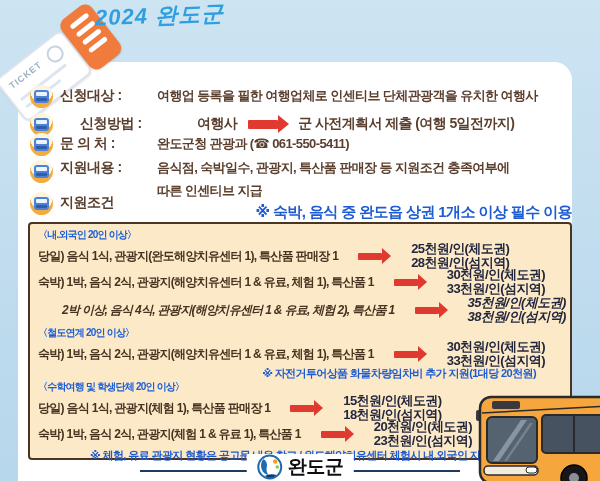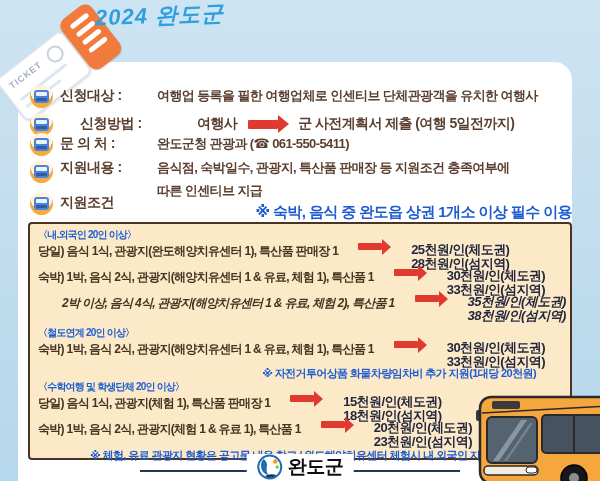--- a/index.html
+++ b/index.html
@@ -63,21 +63,21 @@
     flex:0 0 auto; margin-right:9px;}
   .arrow::after{content:""; position:absolute; left:100%; top:50%; transform:translateY(-50%);
     border-left:9px solid #e0392f; border-top:8px solid transparent; border-bottom:8px solid transparent;}
   .arrow.big{width:30px; height:9px;}
   .arrow.big::after{border-left-width:11px; border-top-width:9px; border-bottom-width:9px;}
   
   .box{position:absolute; left:28px; top:222px; width:544px; height:238px; box-sizing:border-box;
     background:#fce9c8; border:2.5px solid #4a3424; border-radius:4px; padding:3px 6px 0 8px;}
   .sec-title{height:16px; line-height:16px; font-size:10px; font-weight:800; color:#1b5ed6;
     letter-spacing:-0.8px; white-space:nowrap;}
-  .item{display:flex; height:26px; gap:20px;}
+  .item{display:flex; align-items:center; height:26px; gap:20px;}
   .item.h30{height:30px;font-style:italic;}
   .item.indent{padding-left:24px;}
   .itext{font-size:12px; font-weight:700; color:#46321f; letter-spacing:-0.7px; white-space:nowrap;}
   .prices b{display:block; font-size:13px; font-weight:800; color:#23273d; letter-spacing:-0.6px;
     line-height:14px; white-space:nowrap;}
   .bnote{font-size:11px; font-weight:700; color:#1d5bd2; letter-spacing:-0.6px; height:12px;
     line-height:12px; white-space:nowrap;margin-left:48px;}
   .bnote.right{text-align:right; padding-right:28px;}
   .bnote.bottom{margin-top:2px; padding-left:4px;}
   

